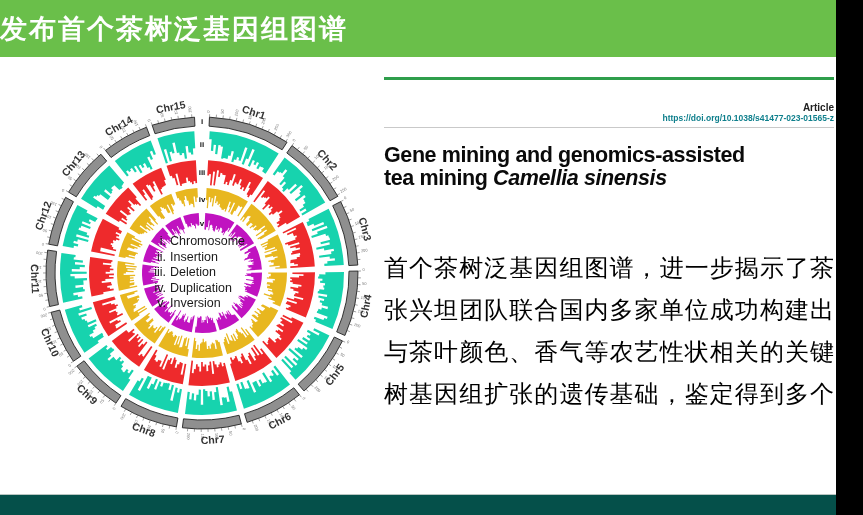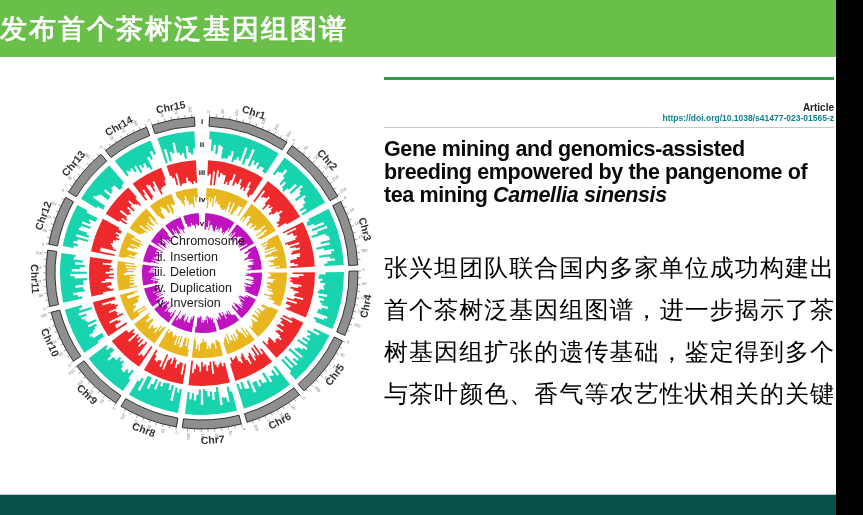--- a/index.html
+++ b/index.html
@@ -26,21 +26,21 @@
     font-family:"Liberation Serif","DejaVu Serif",serif;font-weight:bold;
     font-size:21px;color:#111;letter-spacing:-0.5px;margin-top:4px;
   }
   .article-row{
     display:flex;justify-content:space-between;align-items:flex-end;
     margin-top:22px;padding-bottom:4px;border-bottom:1px solid #c9c9c9;flex-direction:column;
   }
   .article-kicker{font-size:10px;font-weight:bold;color:#222;}
   .doi-link{font-size:8.5px;font-weight:bold;color:#0e7f8c;text-decoration:none;}
   .paper-title{
-    margin-top:10px;font-size:21.5px;line-height:23px;font-weight:bold;color:#0a0a0a;
+    margin-top:16px;font-size:21.5px;line-height:23px;font-weight:bold;color:#0a0a0a;
     letter-spacing:-0.4px;
   }
   .paper-title .species{font-style:italic;}
   .summary{position:absolute;left:384px;top:247px;width:450px;}
   .summary .line{
     font-size:24px;line-height:42px;color:#000;white-space:nowrap;
     text-align:justify;text-align-last:justify;width:450px;
   }
   svg text{font-family:"Liberation Sans","DejaVu Sans",sans-serif;}
 </style>
@@ -377,26 +377,25 @@
   </div>
 
   <div class="right-col">
     <div class="journal-rule"></div>
     <div class="article-row">
       <span class="article-kicker">Article</span>
       <span class="doi-link">https://doi.org/10.1038/s41477-023-01565-z</span>
     </div>
     <div class="paper-title">
       <div>Gene mining and genomics-assisted</div>
-      <div>breeding empowered by the pangenome of</div>
       <div><span>tea mining </span><span class="species">Camellia sinensis</span></div>
     </div>
   </div>
 
   <div class="summary">
+    <div class="line">首个茶树泛基因组图谱，进一步揭示了茶</div>
     <div class="line">张兴坦团队联合国内多家单位成功构建出</div>
-    <div class="line">首个茶树泛基因组图谱，进一步揭示了茶</div>
+    <div class="line">与茶叶颜色、香气等农艺性状相关的关键</div>
     <div class="line">树基因组扩张的遗传基础，鉴定得到多个</div>
-    <div class="line">与茶叶颜色、香气等农艺性状相关的关键</div>
   </div>
 
   <div class="footer-bar"></div>
 </div>
 
 </body></html>

